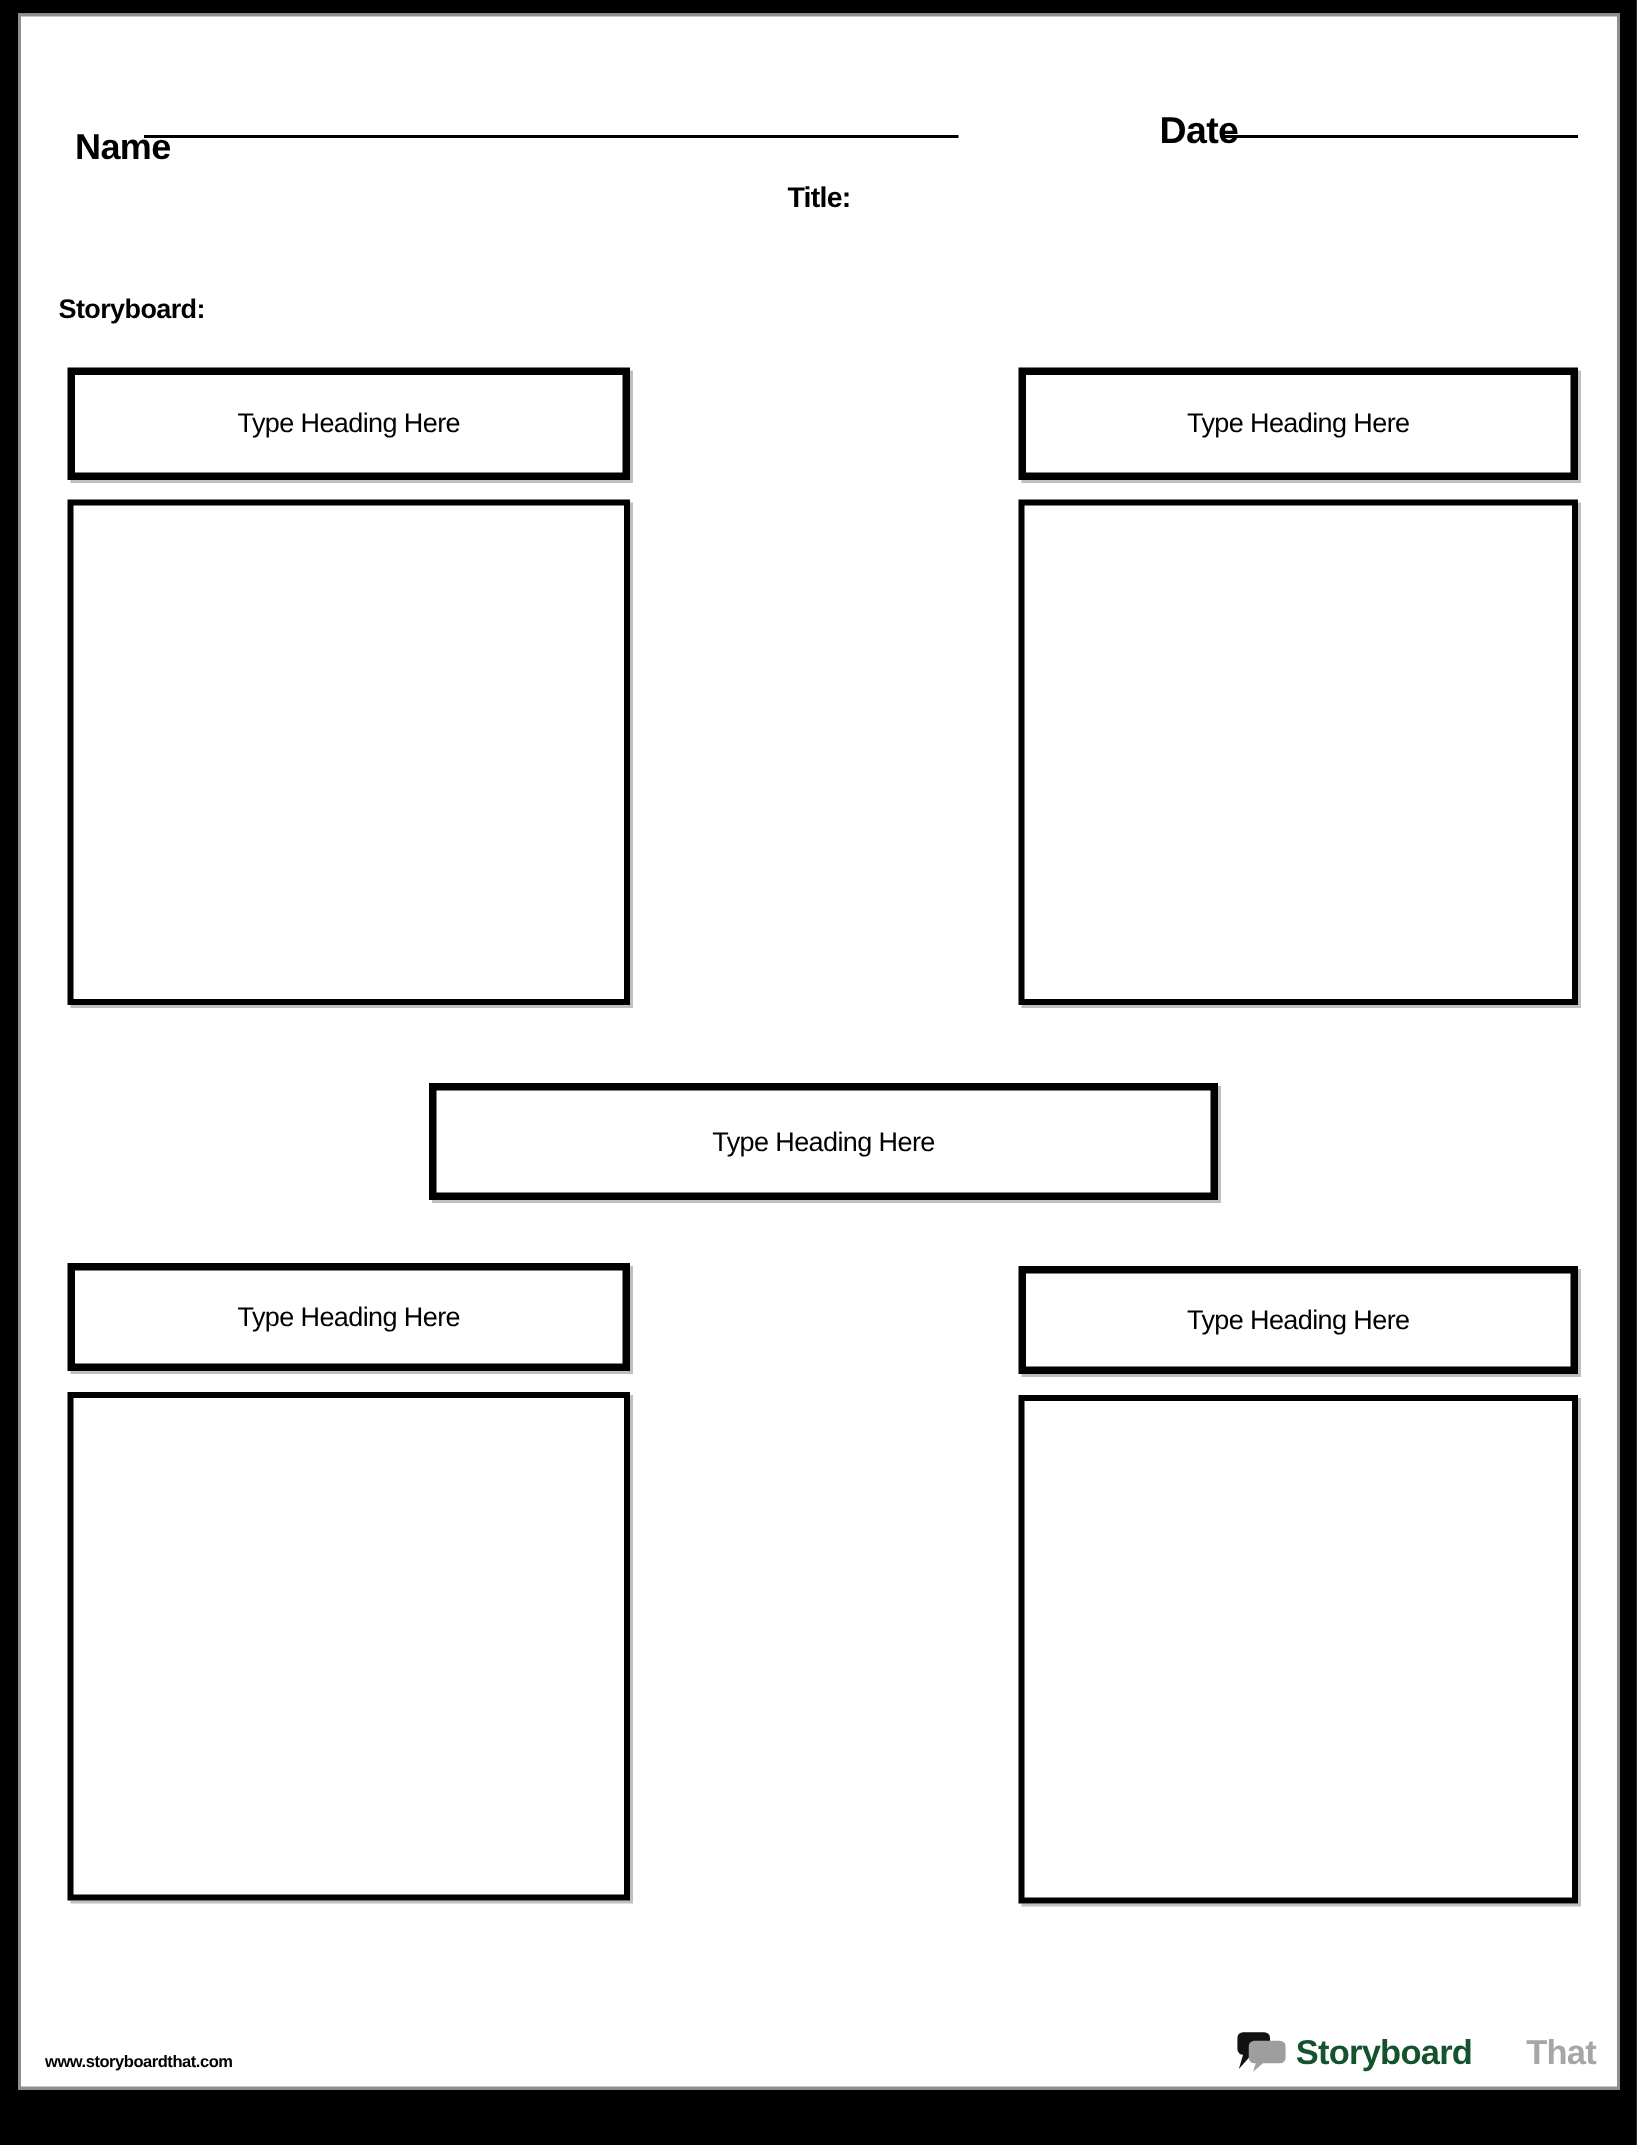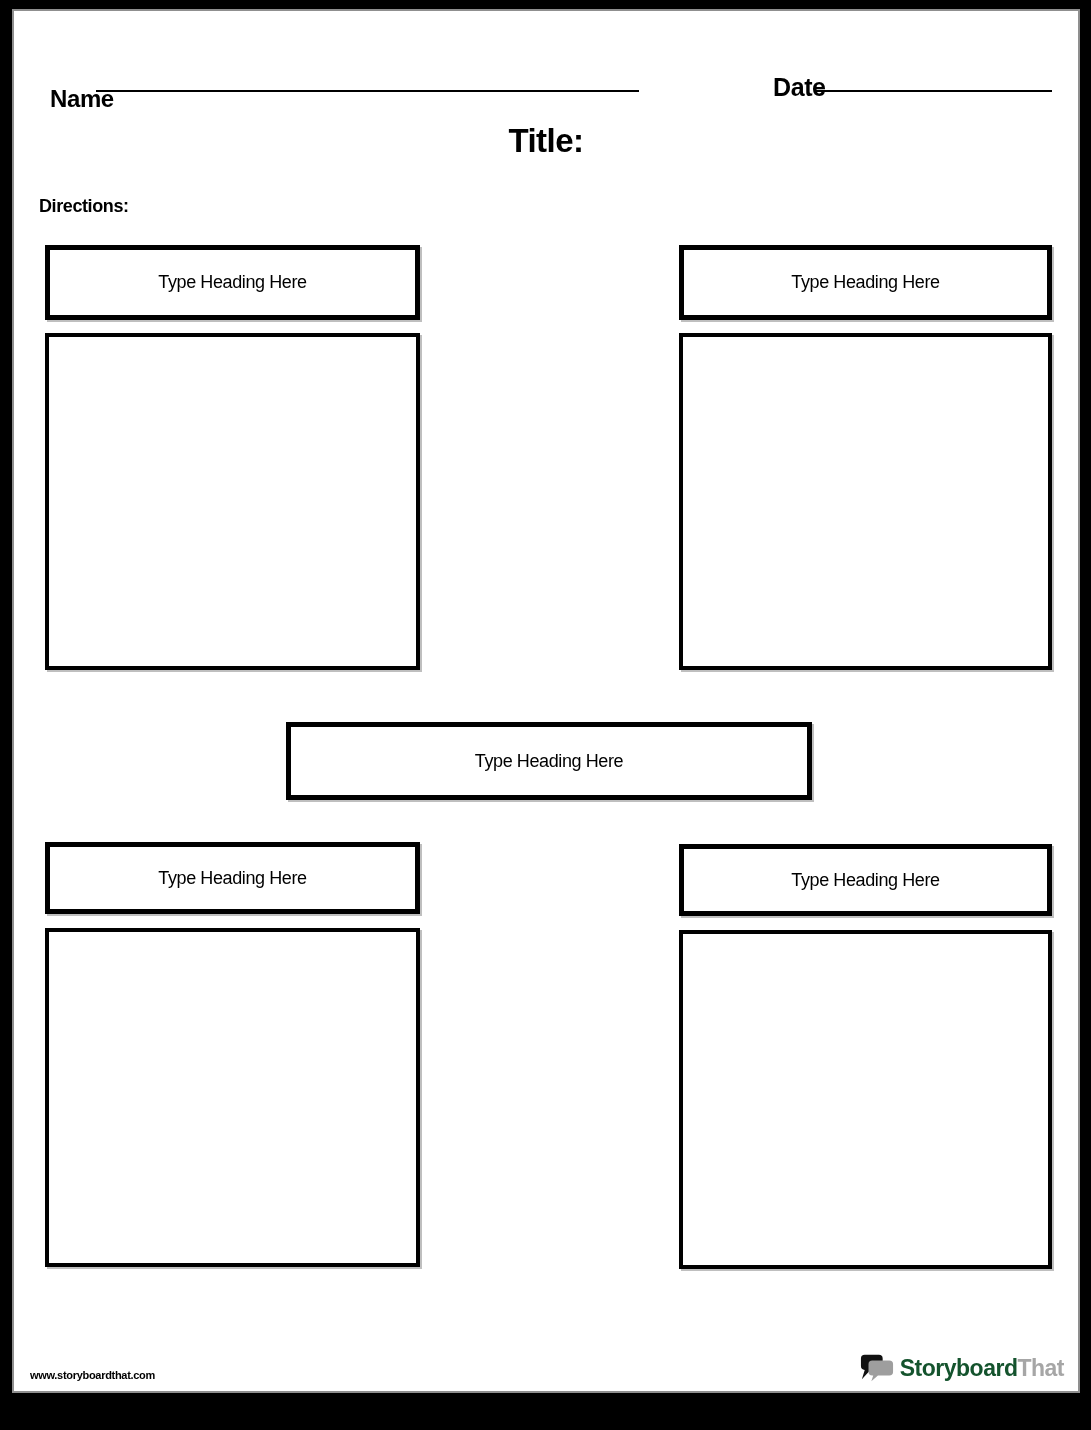--- a/index.html
+++ b/index.html
@@ -41,21 +41,21 @@
     height: 0;
   }
   .name-line { left: 82px; top: 79px; width: 543px; }
   .date-line { left: 801px; top: 79px; width: 237px; }
   .title-label {
     position: absolute;
     left: 0;
     top: 111px;
     width: 100%;
     text-align: center;
-    font-size: 33px;
+    font-size: 19px;
     font-weight: bold;
     letter-spacing: -0.5px;
     color: #000;
   }
   .directions-label { left: 25px; top: 185px; font-size: 18px; }
 
   .heading-box {
     position: absolute;
     border: 5px solid #000;
     background: #fff;
@@ -108,37 +108,37 @@
     gap: 6px;
   }
   .footer-logo svg { display: block; }
   .logo-text {
     font-size: 23px;
     font-weight: bold;
     letter-spacing: -0.5px;
     white-space: nowrap;
   }
   .logo-text .primary { color: #14532d; }
-  .logo-text .secondary { color: #a6a6a6; }
+  .logo-text .secondary { color: #a6a6a6; padding-left: 36px; }
 </style>
 </head>
 <body>
 
 <div class="canvas">
   <div class="page">
 
     <span class="label name-label">Name</span>
     <div class="fill-line name-line"></div>
 
     <span class="label date-label">Date</span>
     <div class="fill-line date-line"></div>
 
     <div class="title-label">Title:</div>
 
-    <span class="label directions-label">Directions:</span>
+    <span class="label directions-label">Storyboard:</span>
 
     <div class="heading-box hb-top-left">
       <span class="heading-text">Type Heading Here</span>
     </div>
     <div class="heading-box hb-top-right">
       <span class="heading-text">Type Heading Here</span>
     </div>
 
     <div class="content-box cb-top-left"></div>
     <div class="content-box cb-top-right"></div>

